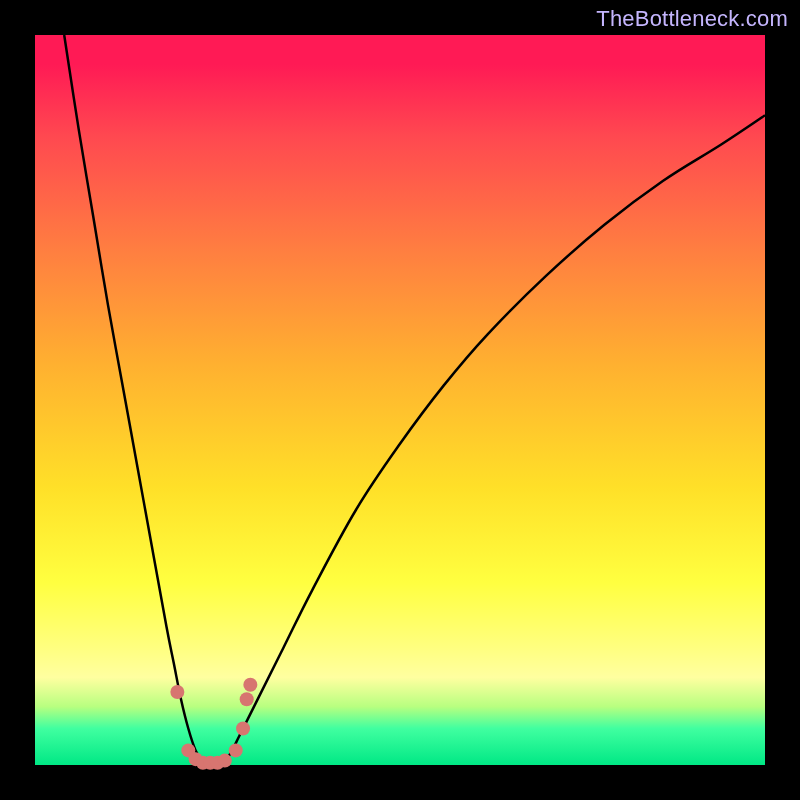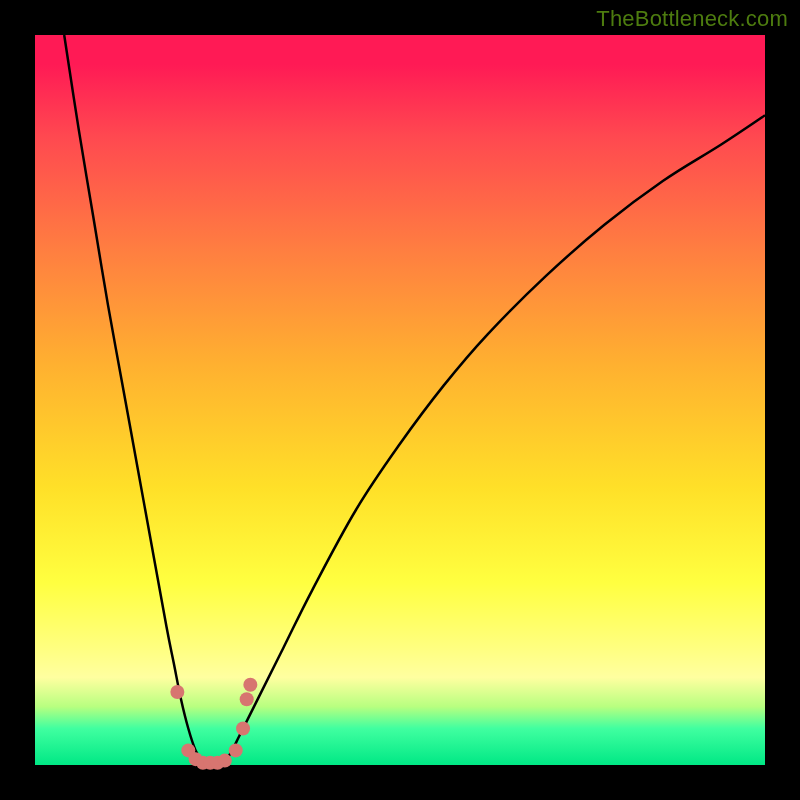--- a/index.html
+++ b/index.html
@@ -38,21 +38,21 @@
       #ffffa0 88%,
       #b8ff80 92%,
       #40ffa0 95%,
       #00e885 100%
     );
   }
   .attribution {
     position: absolute;
     top: 6px;
     right: 12px;
-    color: #4d7c0f;
+    color: #c4b5fd;
     font-size: 22px;
     font-weight: 500;
     letter-spacing: 0.2px;
     user-select: none;
   }
   svg.curve {
     position: absolute;
     top: 0;
     left: 0;
     width: 730px;

